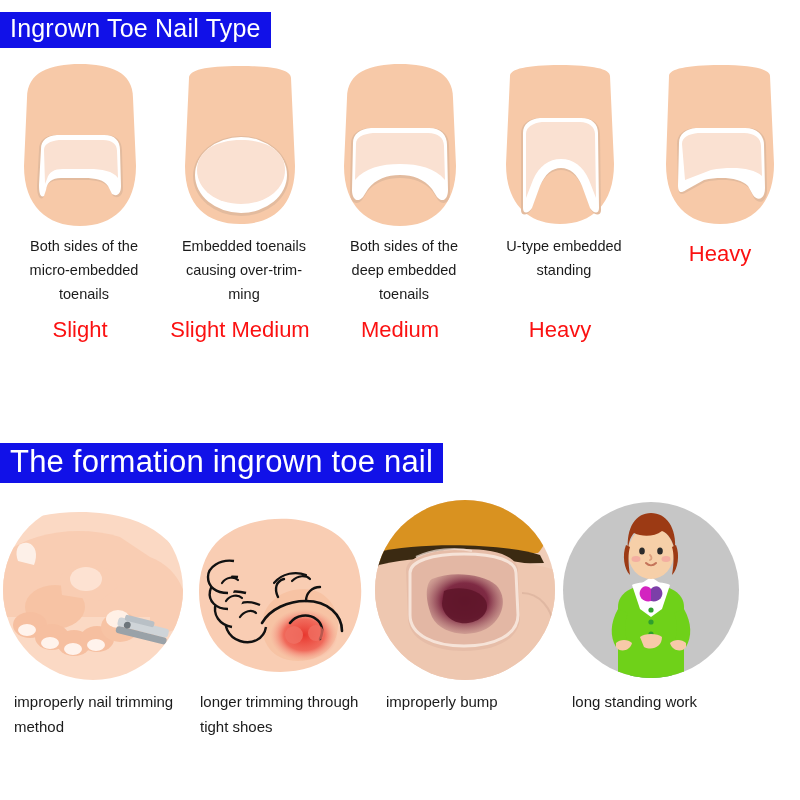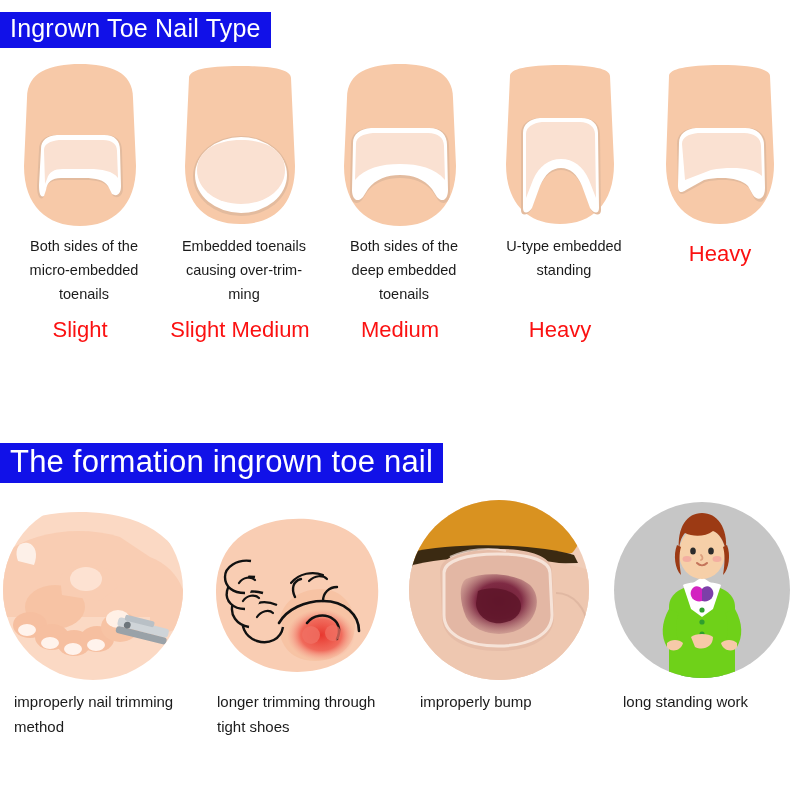--- a/index.html
+++ b/index.html
@@ -55,21 +55,20 @@
     font-size:22px;
     line-height:26px;
     margin-top:11px;
     white-space:nowrap;
   }
 
   
   #causes-row{
     position:absolute;left:0;top:497px;width:690px;height:260px;
     display:flex;
-    gap:17px;
   }
   .cause-col{
     width:200px;
     display:flex;flex-direction:column;align-items:center;
     box-sizing:border-box;
   }
   .cause-art{width:186px;height:186px;display:block;}
   .cause-desc{
     width:100%;
     box-sizing:border-box;

